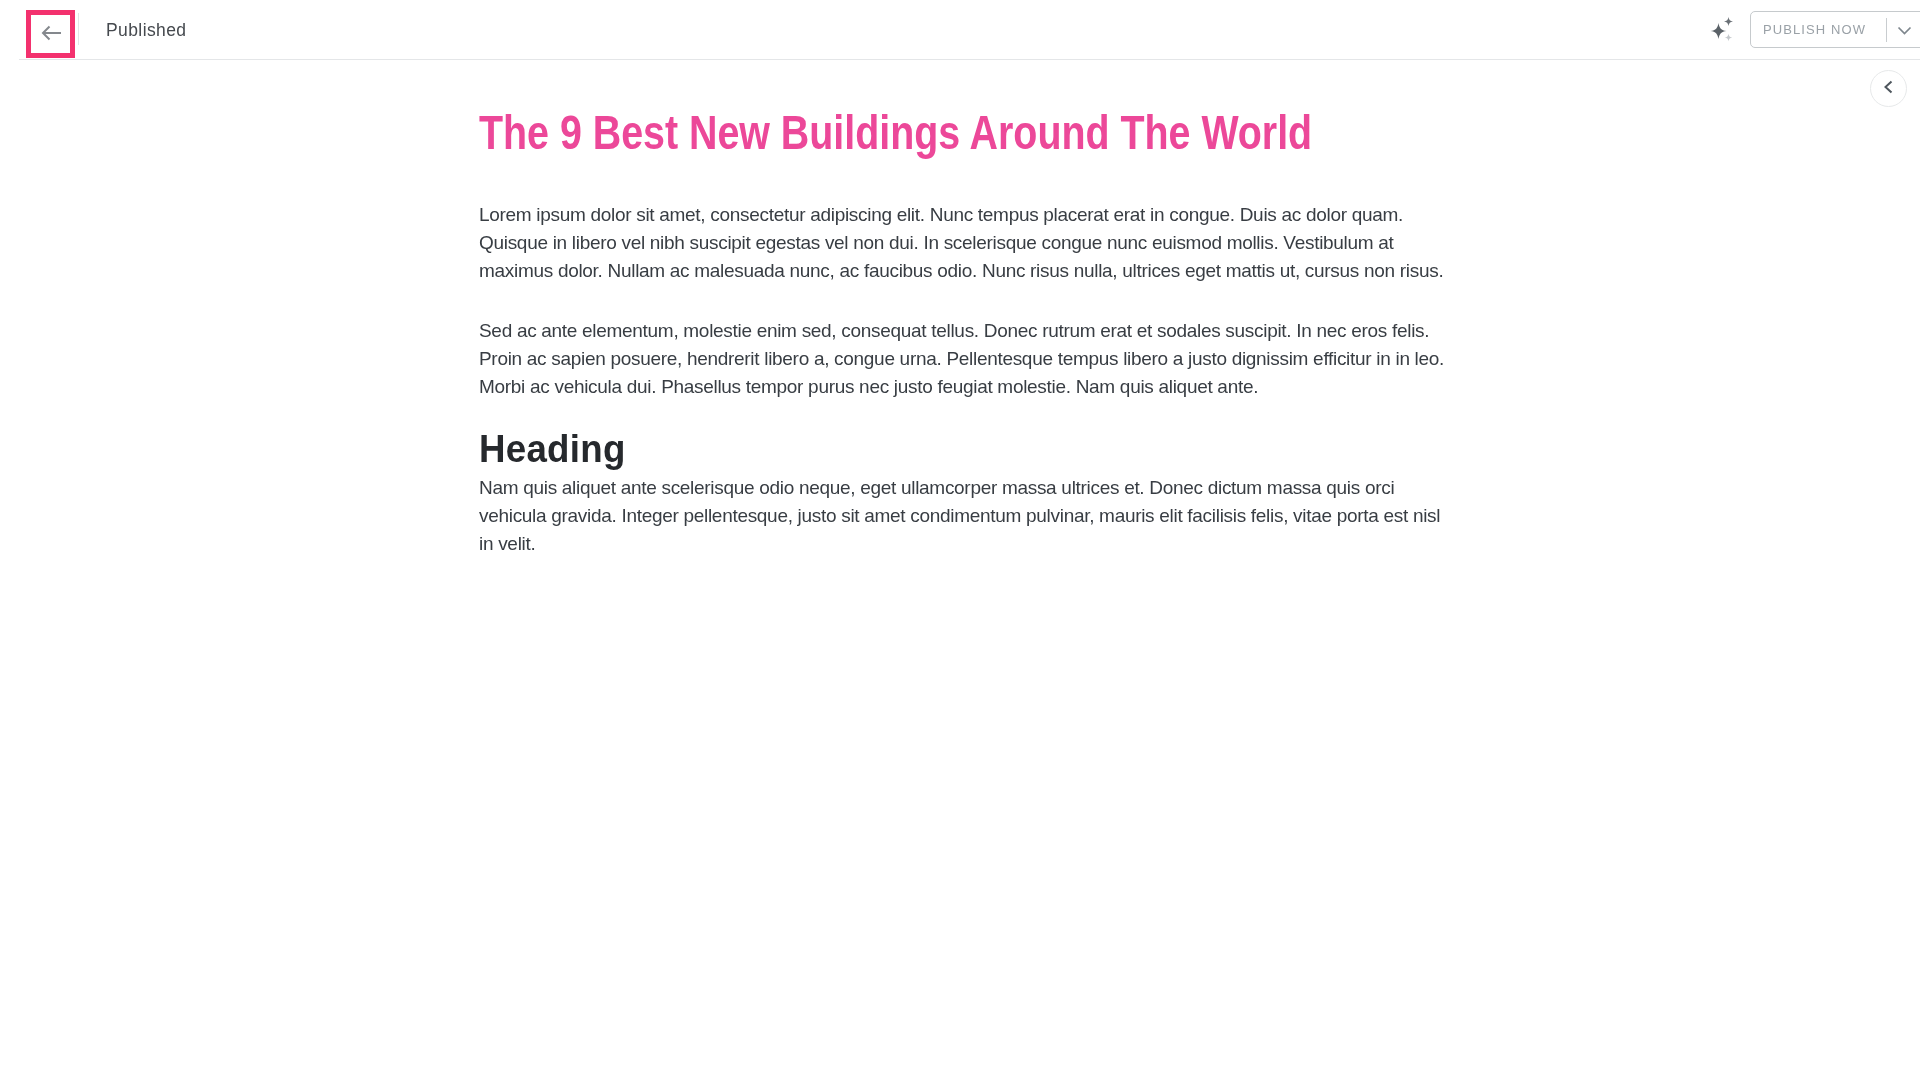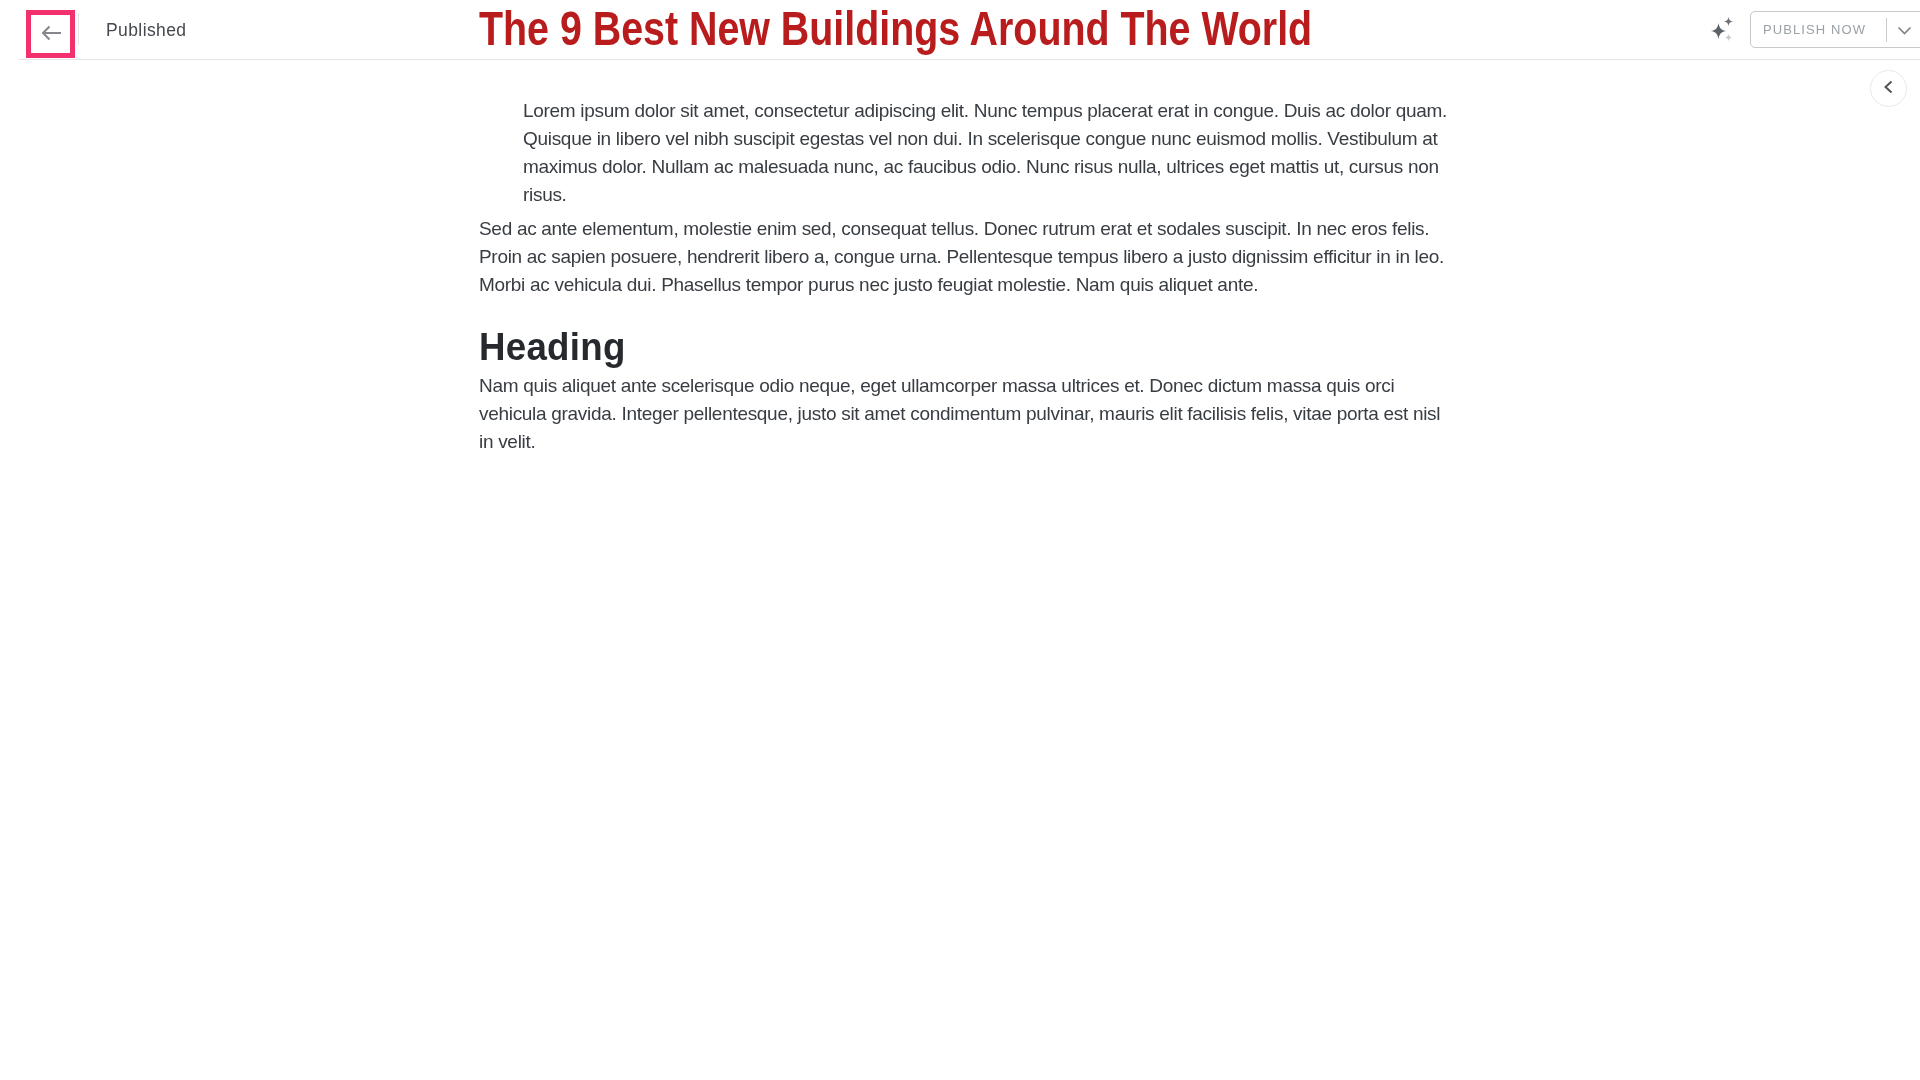--- a/index.html
+++ b/index.html
@@ -92,37 +92,38 @@
     display: flex; align-items: center; justify-content: center;
     cursor: pointer;
   }
 
   
   .content {
     position: absolute; left: 479px; top: 0;
     width: 968px;
   }
   .post-title {
+    margin-top: 104px;
     font-size: 48px; line-height: 58px;
     font-weight: 700;
-    color: #b91c1c;
+    color: #ec4899;
     white-space: nowrap;
   }
   .post-title .scale-wrap {
     display: inline-block;
     transform: scaleX(0.82);
     transform-origin: 0 50%;
   }
   .post-paragraph {
     font-size: 19px; line-height: 28px;
     letter-spacing: -0.3px;
     color: #383d43;
   }
-  .para-1 { margin-top: 39px; margin-left: 44px; }
-  .para-2 { margin-top: 6px; }
+  .para-1 { margin-top: 39px; }
+  .para-2 { margin-top: 32px; }
   .post-heading {
     margin-top: 28px;
     font-size: 39px; line-height: 40px;
     font-weight: 700;
     letter-spacing: 0.3px;
     color: #26292d;
   }
   .post-heading .scale-wrap {
     display: inline-block;
     transform: scaleX(0.94);

